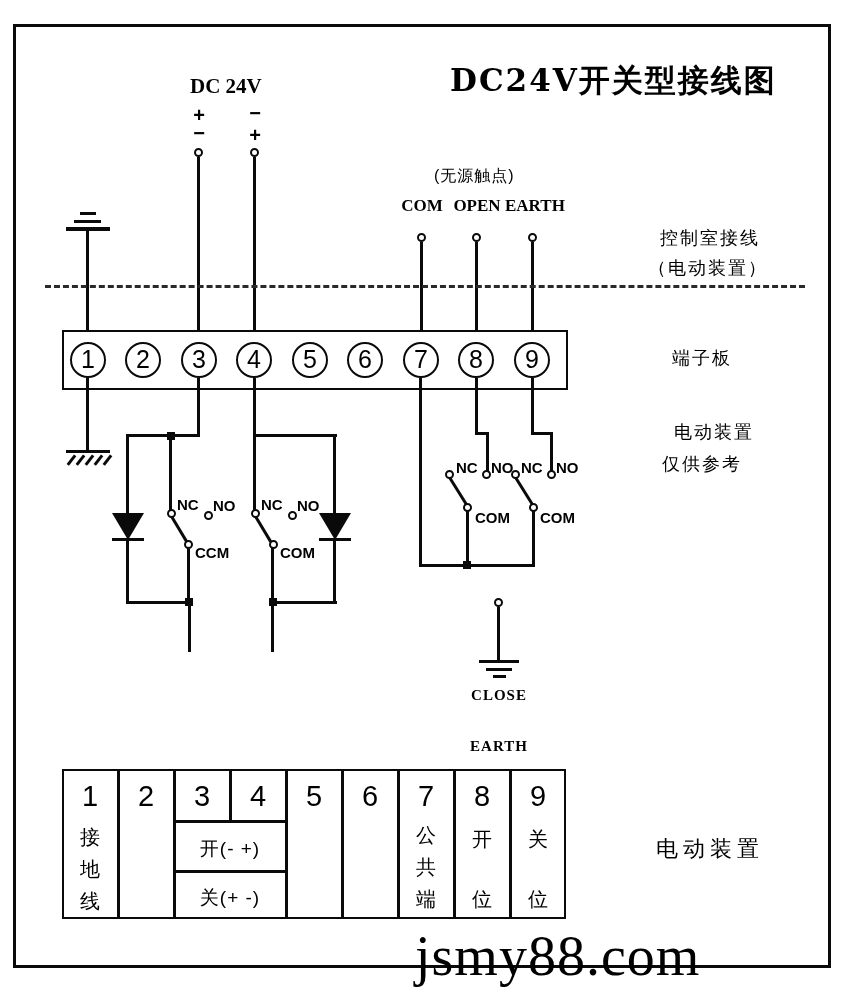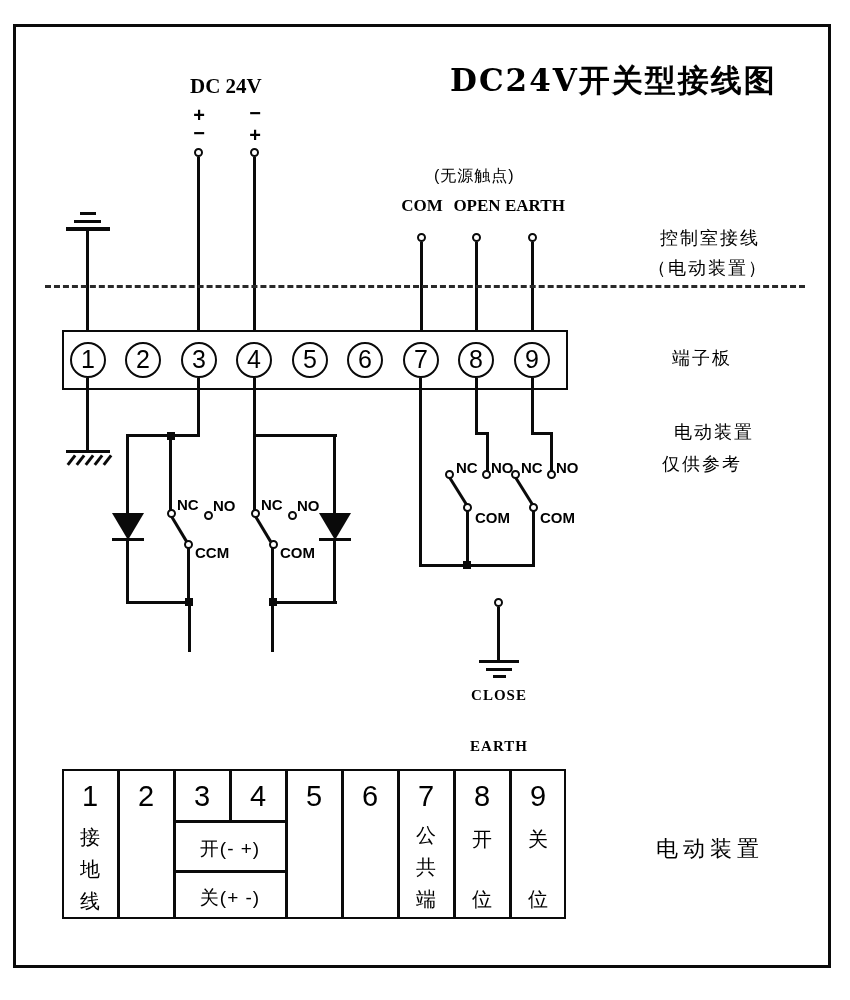--- a/index.html
+++ b/index.html
@@ -213,14 +213,15 @@
   <div class="fchar cjk" style="left:398px; top:886px;">端</div>
 
   <div class="fchar cjk" style="left:454px; top:826px;">开</div>
   <div class="fchar cjk" style="left:454px; top:886px;">位</div>
 
   <div class="fchar cjk" style="left:510px; top:826px;">关</div>
   <div class="fchar cjk" style="left:510px; top:886px;">位</div>
 
   <div class="note cjk" style="left:656px; top:834px; font-size:22px; letter-spacing:5px;">电动装置</div>
 
+  <div class="lbl" style="left:415px; top:924px; font-size:56px; letter-spacing:1px;">jsmy88.com</div>
 
 </div>
 
 </body></html>

